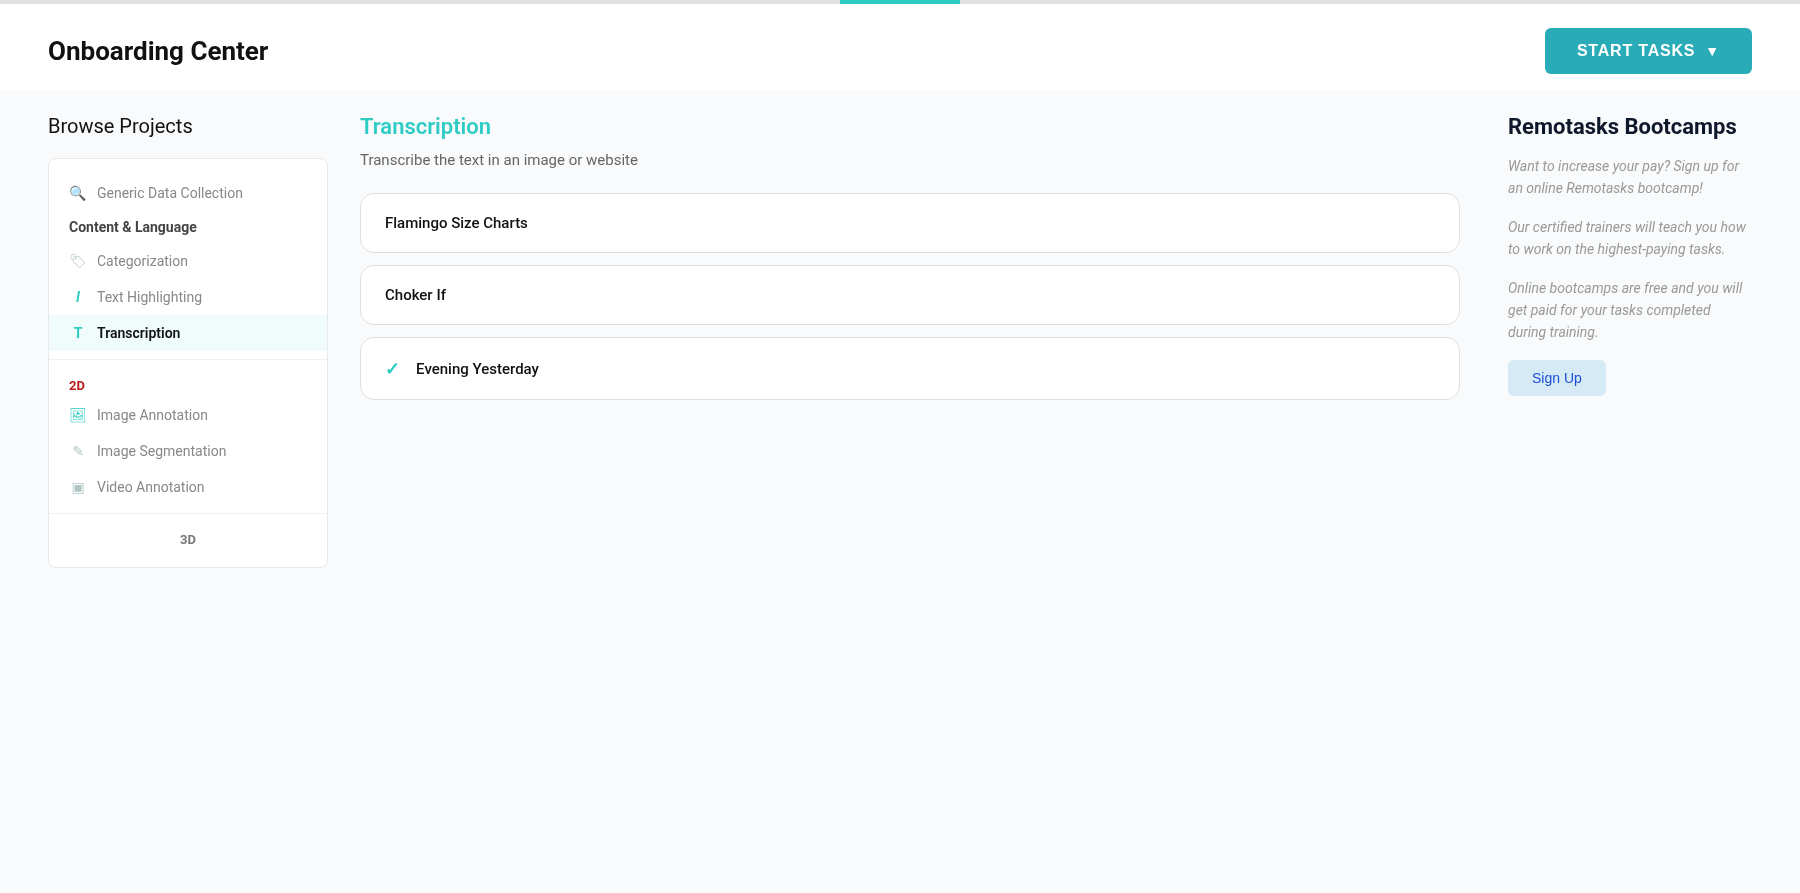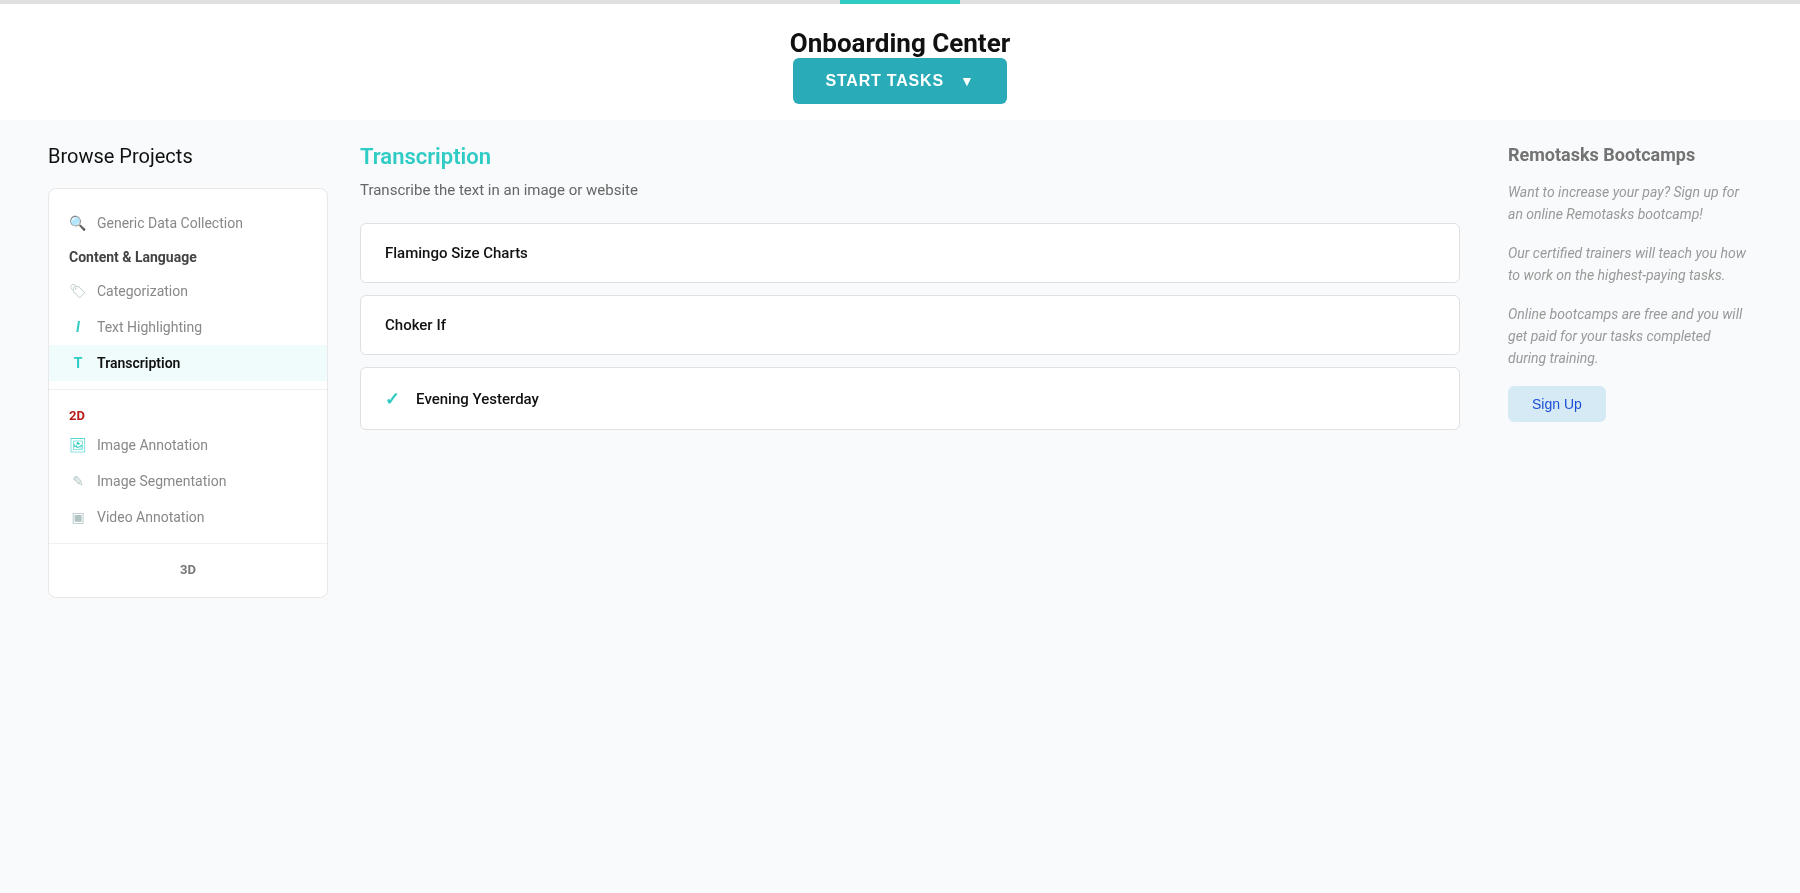--- a/index.html
+++ b/index.html
@@ -24,40 +24,39 @@
       margin: 0 auto;
     }
 
     
     .header {
       display: flex;
       align-items: center;
       justify-content: space-between;
       padding: 24px 48px 16px 48px;
       background: #fff;
-      flex-direction: column;
     }
     .header-title {
       font-size: 26px;
       font-weight: 700;
       color: #111;
     }
     .start-tasks-btn {
       background: #29abb8;
       color: #fff;
       border: none;
       border-radius: 6px;
       padding: 14px 32px;
       font-size: 16px;
       font-weight: 700;
       letter-spacing: 0.05em;
       cursor: pointer;
       display: flex;
       align-items: center;
-      gap: 16px;
+      gap: 10px;
     }
     .start-tasks-btn .chevron {
       font-size: 14px;
     }
 
     
     .main-layout {
       display: flex;
       padding: 0 48px;
       gap: 0;
@@ -150,21 +149,21 @@
     }
     .transcription-subtitle {
       font-size: 15px;
       color: #666;
       margin-bottom: 24px;
     }
 
     .task-card {
       background: #fff;
       border: 1px solid #e0e0e0;
-      border-radius: 6px;
+      border-radius: 14px;
       padding: 20px 24px;
       margin-bottom: 12px;
       display: flex;
       align-items: center;
       gap: 16px;
       font-size: 15px;
       color: #111;
       font-weight: 500;
     }
     .task-card .check-icon {
@@ -174,23 +173,23 @@
     }
 
     
     .right-sidebar {
       width: 260px;
       flex-shrink: 0;
       padding-top: 24px;
       padding-left: 16px;
     }
     .bootcamp-title {
-      font-size: 18px;
-      font-weight: 700;
-      color: #737373;
+      font-size: 22px;
+      font-weight: 700;
+      color: #0f172a;
       margin-bottom: 16px;
     }
     .bootcamp-text {
       font-size: 14px;
       color: #999;
       line-height: 1.6;
       margin-bottom: 16px;
       font-style: italic;
     }
     .signup-btn {

